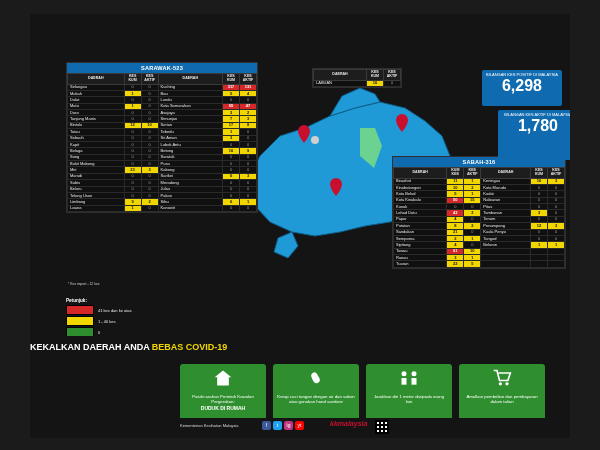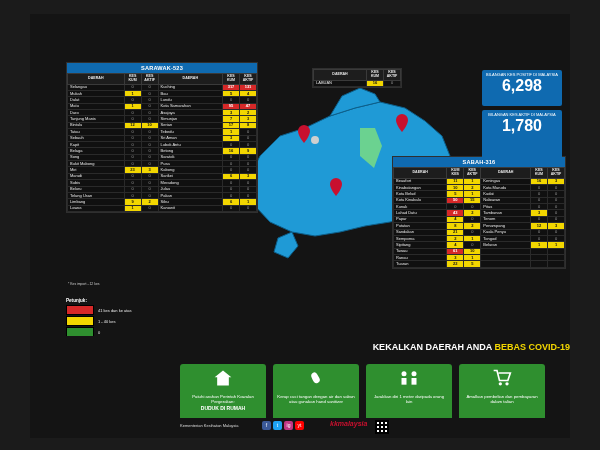--- a/index.html
+++ b/index.html
@@ -40,21 +40,21 @@
   
   .aktif{position:absolute;left:36px;top:350px;width:108px;height:66px;background:#0d0d0d;border:1px solid #444;}
   .aktif .hd{background:#1a1a1a;color:#fff;font-size:4.4px;text-align:center;padding:2px 0;font-weight:bold;}
   .aktif .row{display:flex;height:26px;}
   .aktif .cell{flex:1;display:flex;align-items:center;justify-content:center;font-size:13px;font-weight:bold;}
   .aktif .c-red{background:#d62828;color:#fff;}
   .aktif .c-yel{background:#f2d600;color:#111;}
   .aktif .c-grn{background:#2f8f2f;color:#fff;height:24px;display:flex;align-items:center;justify-content:center;font-size:13px;font-weight:bold;}
   
   .banner{position:absolute;left:0;top:322px;width:540px;height:102px;background:#141414;}
-  .slogan{position:absolute;left:0;top:6px;width:540px;text-align:right;font-size:9px;font-weight:bold;color:#ffffff;}
+  .slogan{position:absolute;left:0;top:6px;width:540px;text-align:left;font-size:9px;font-weight:bold;color:#ffffff;}
   .slogan .y{color:#f2d600;}
   .cards{position:absolute;left:150px;top:28px;width:380px;display:flex;gap:7px;}
   .card{width:86px;height:62px;background:#2f8f2f;border-radius:3px;color:#fff;text-align:center;position:relative;}
   .card .ic{margin:4px auto 2px;width:20px;height:20px;}
   .card .tx{font-size:4.3px;line-height:1.25;padding:0 4px;}
   .card .tx b{font-size:5px;}
   
   .footer{position:absolute;left:0;top:404px;width:540px;height:20px;background:#141414;}
   .fmin{position:absolute;left:150px;top:5px;color:#ddd;font-size:4px;}
   .social{position:absolute;left:232px;top:3px;display:flex;gap:2px;align-items:center;}
@@ -411,21 +411,21 @@
                 <td class="num "></td>
               </tr>
             </tbody>
         </table>
       </div>
 
       <div class="statbox" style="left:452px;top:34px;width:80px;height:36px;">
         <div class="lab">BILANGAN KES POSITIF DI MALAYSIA</div>
         <div class="val">6,298</div>
       </div>
-      <div class="statbox" style="left:452px;top:74px;width:80px;height:50px;">
+      <div class="statbox" style="left:468px;top:74px;width:80px;height:50px;">
         <div class="lab">BILANGAN KES AKTIF DI MALAYSIA</div>
         <div class="val">1,780</div>
       </div>
     </div>
 
     <div class="legend">
       <div class="h">Petunjuk:</div>
       <div class="lrow">
         <div class="sw" style="background:#d62828"></div>
         <span>41 kes dan ke atas</span>

